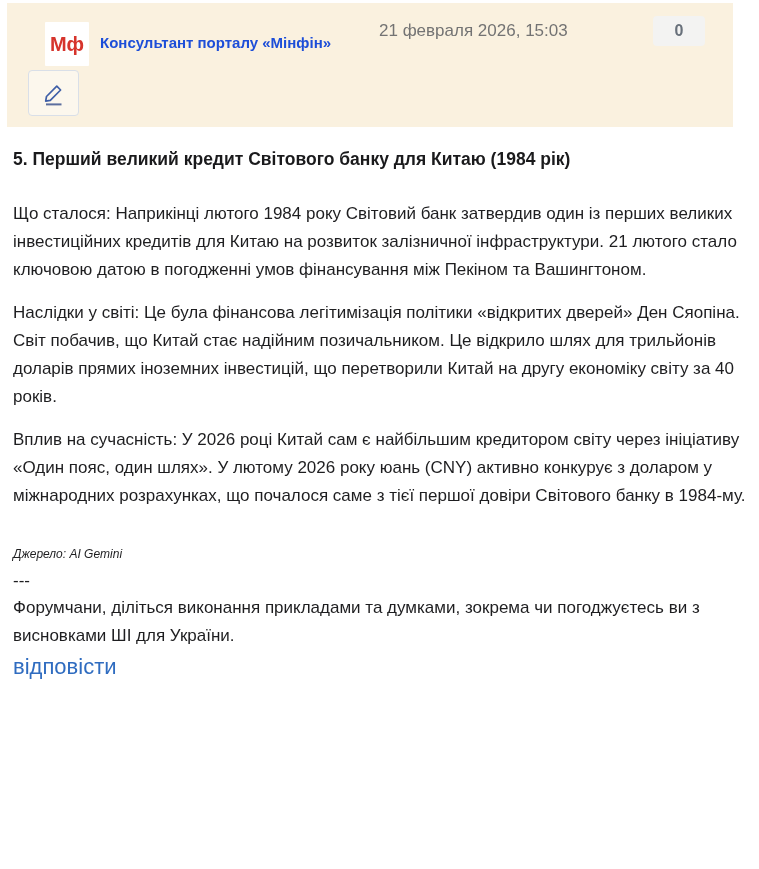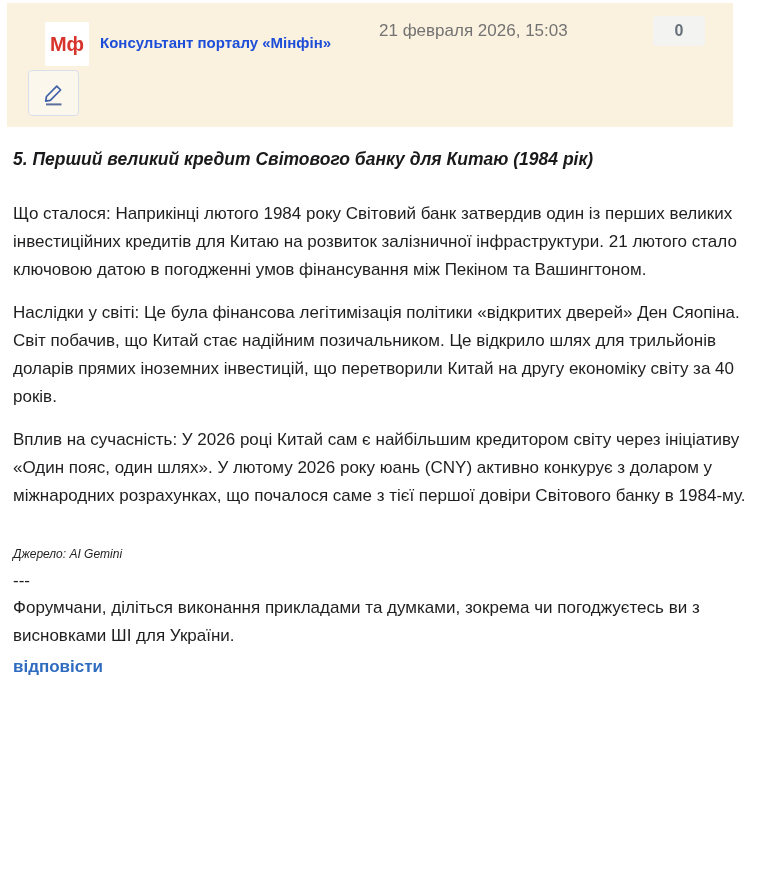--- a/index.html
+++ b/index.html
@@ -79,21 +79,20 @@
 
   
   .post-body {
     padding: 10px 2px 0 13px;
     width: 757px;
   }
   .post-title {
     font-size: 17.5px;
     line-height: 24px;
     font-weight: bold;
-    font-style: italic;
     color: #1a1a1c;
     margin-top: 10px;
   }
   .post-body p.para {
     font-size: 17px;
     line-height: 28px;
     color: #1e1e20;
     margin-top: 15px;
     width: 744px;
   }
@@ -112,26 +111,25 @@
   }
   .footer-para {
     font-size: 17px;
     line-height: 28px;
     color: #1e1e20;
     width: 744px;
   }
   .reply-link {
     display: inline-block;
     margin-top: 5px;
-    font-size: 17px;
+    font-size: 22px;
     line-height: 24px;
     color: #2f6cc0;
     text-decoration: none;
     cursor: pointer;
-    font-weight: bold;
   }
 </style>
 </head>
 <body>
 
 <div class="page">
 
   <div class="post-header">
     <div class="avatar">
       <span>Мф</span>

